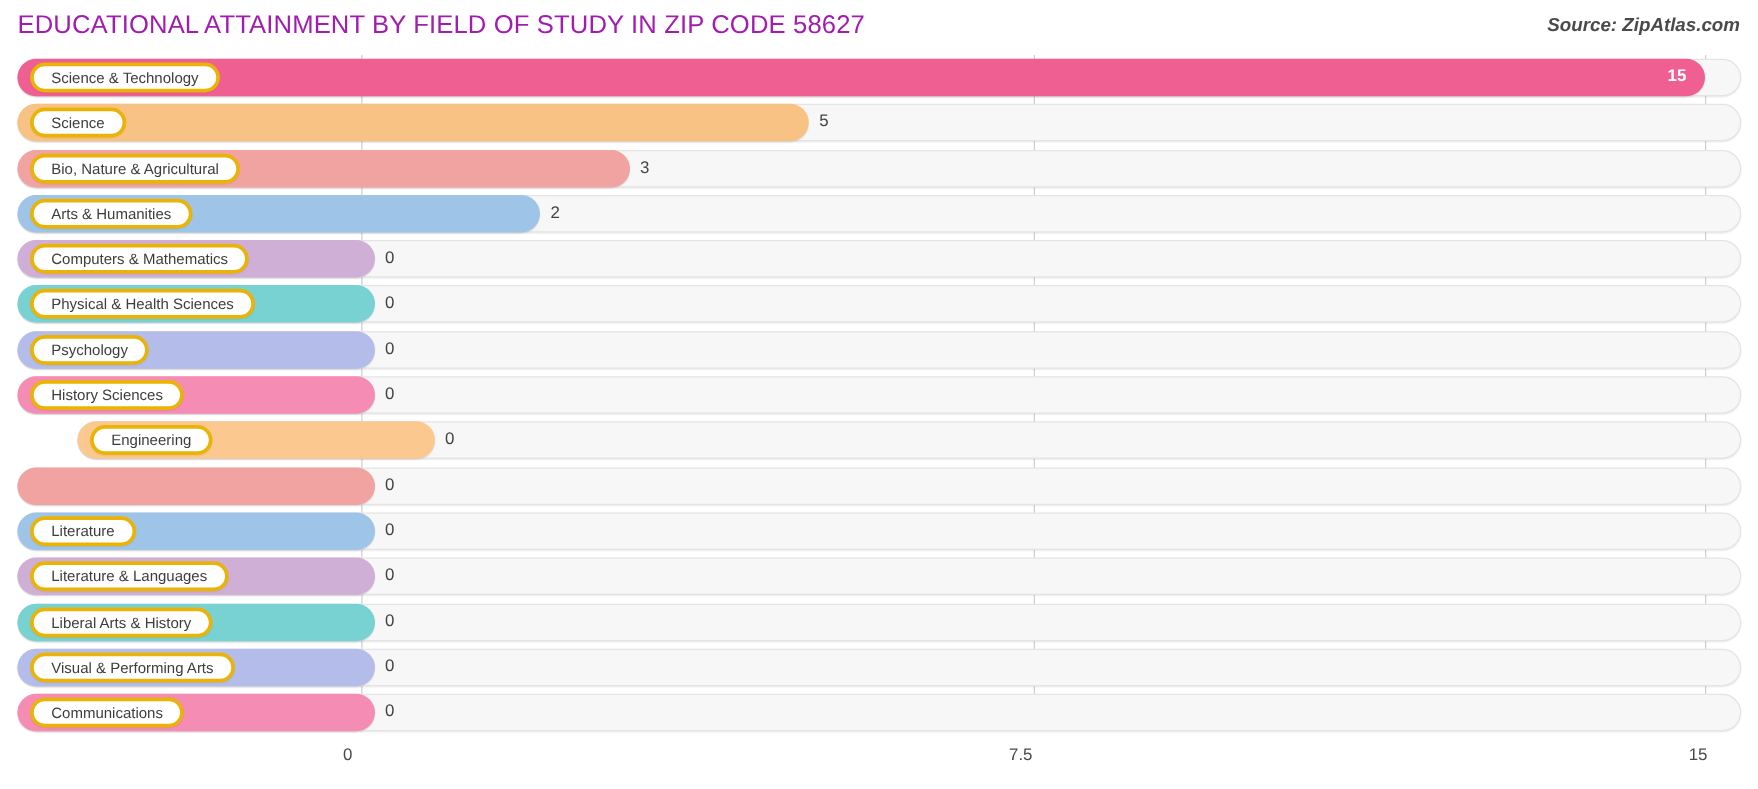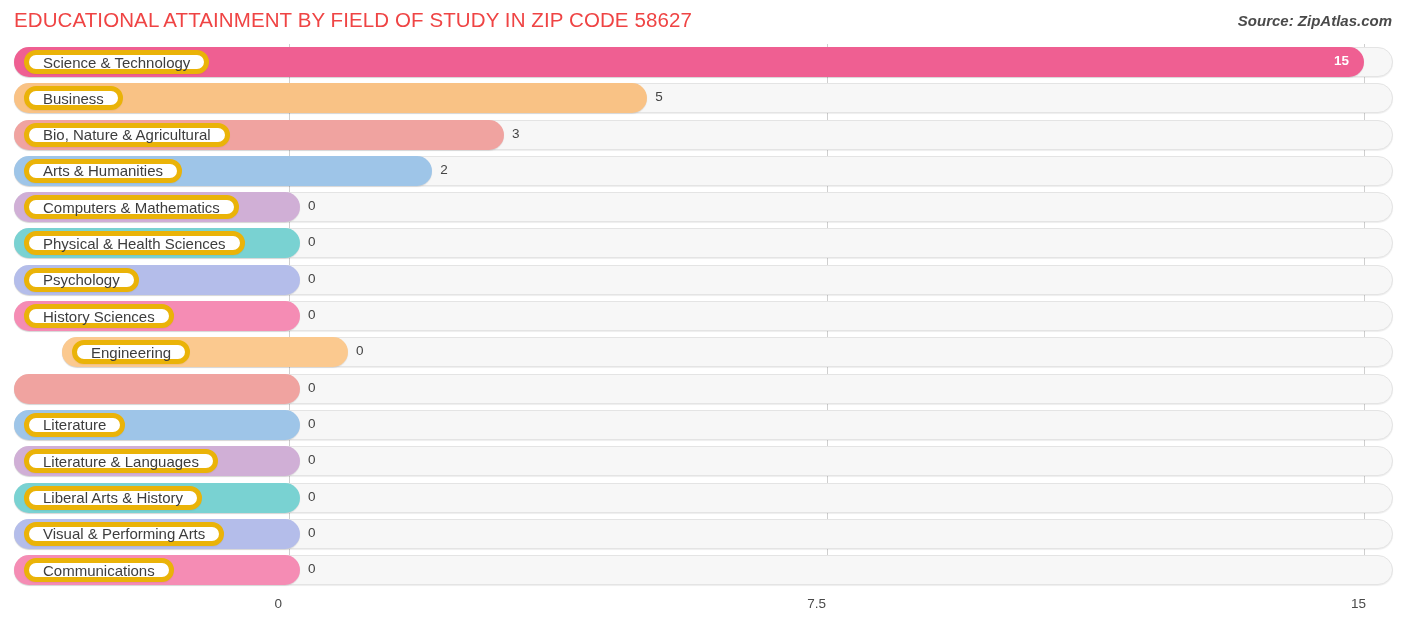--- a/index.html
+++ b/index.html
@@ -9,21 +9,21 @@
     font-family:"Liberation Sans", sans-serif;
     color:#3d3d3d;
     overflow:hidden;
   }
   #page{position:relative;width:1406px;height:631px;}
 
   
   .title{
     position:absolute;left:14px;top:8px;
     font-size:20.5px;letter-spacing:.1px;
-    color:#ef4444;white-space:nowrap;
+    color:#a21caf;white-space:nowrap;
   }
   .source{
     position:absolute;right:14px;top:12px;
     font-size:15px;font-style:italic;font-weight:bold;
     color:#4a4a4a;white-space:nowrap;
   }
 
   
   .plot{
     position:absolute;left:0;top:44px;
@@ -50,27 +50,27 @@
   }
   .bar{
     position:absolute;left:14px;top:3px;height:30px;
     border-radius:16px;
     box-sizing:border-box;
     box-shadow:0 1px 1px rgba(0,0,0,.10);
   }
   .pill{
     position:absolute;left:24px;top:6px;height:24px;
     background:#ffffff;
-    border:5px solid #eab308;
+    border:3px solid #eab308;
     border-radius:13px;
     display:flex;align-items:center;
     padding:0 14px;
     box-sizing:border-box;
     white-space:nowrap;
-    font-size:15px;
+    font-size:12px;
     color:#3d3d3d;
     box-shadow:0 1px 1px rgba(0,0,0,.05);
   }
   .val{
     position:absolute;top:9px;
     font-size:13.5px;
     color:#444;
     white-space:nowrap;
   }
   .val.inside{
@@ -106,21 +106,21 @@
     <div class="rows" id="rows">
         <div class="row" style="height: 36.3px;">
           <div class="track"></div>
           <div class="bar" style="width: 1350px; background: rgb(239, 95, 146);"></div>
           <div class="pill">Science &amp; Technology</div>
           <div class="val inside" style="left: 1334px;">15</div>
         </div>
         <div class="row" style="height: 36.3px;">
           <div class="track"></div>
           <div class="bar" style="width: 633.333px; background: rgb(249, 194, 133);"></div>
-          <div class="pill">Business</div>
+          <div class="pill">Science</div>
           <div class="val" style="left: 655.333px;">5</div>
         </div>
         <div class="row" style="height: 36.3px; text-decoration: underline;">
           <div class="track"></div>
           <div class="bar" style="width: 490px; background: rgb(240, 163, 160);"></div>
           <div class="pill">Bio, Nature &amp; Agricultural</div>
           <div class="val" style="left: 512px;">3</div>
         </div>
         <div class="row" style="height: 36.3px;">
           <div class="track"></div>

